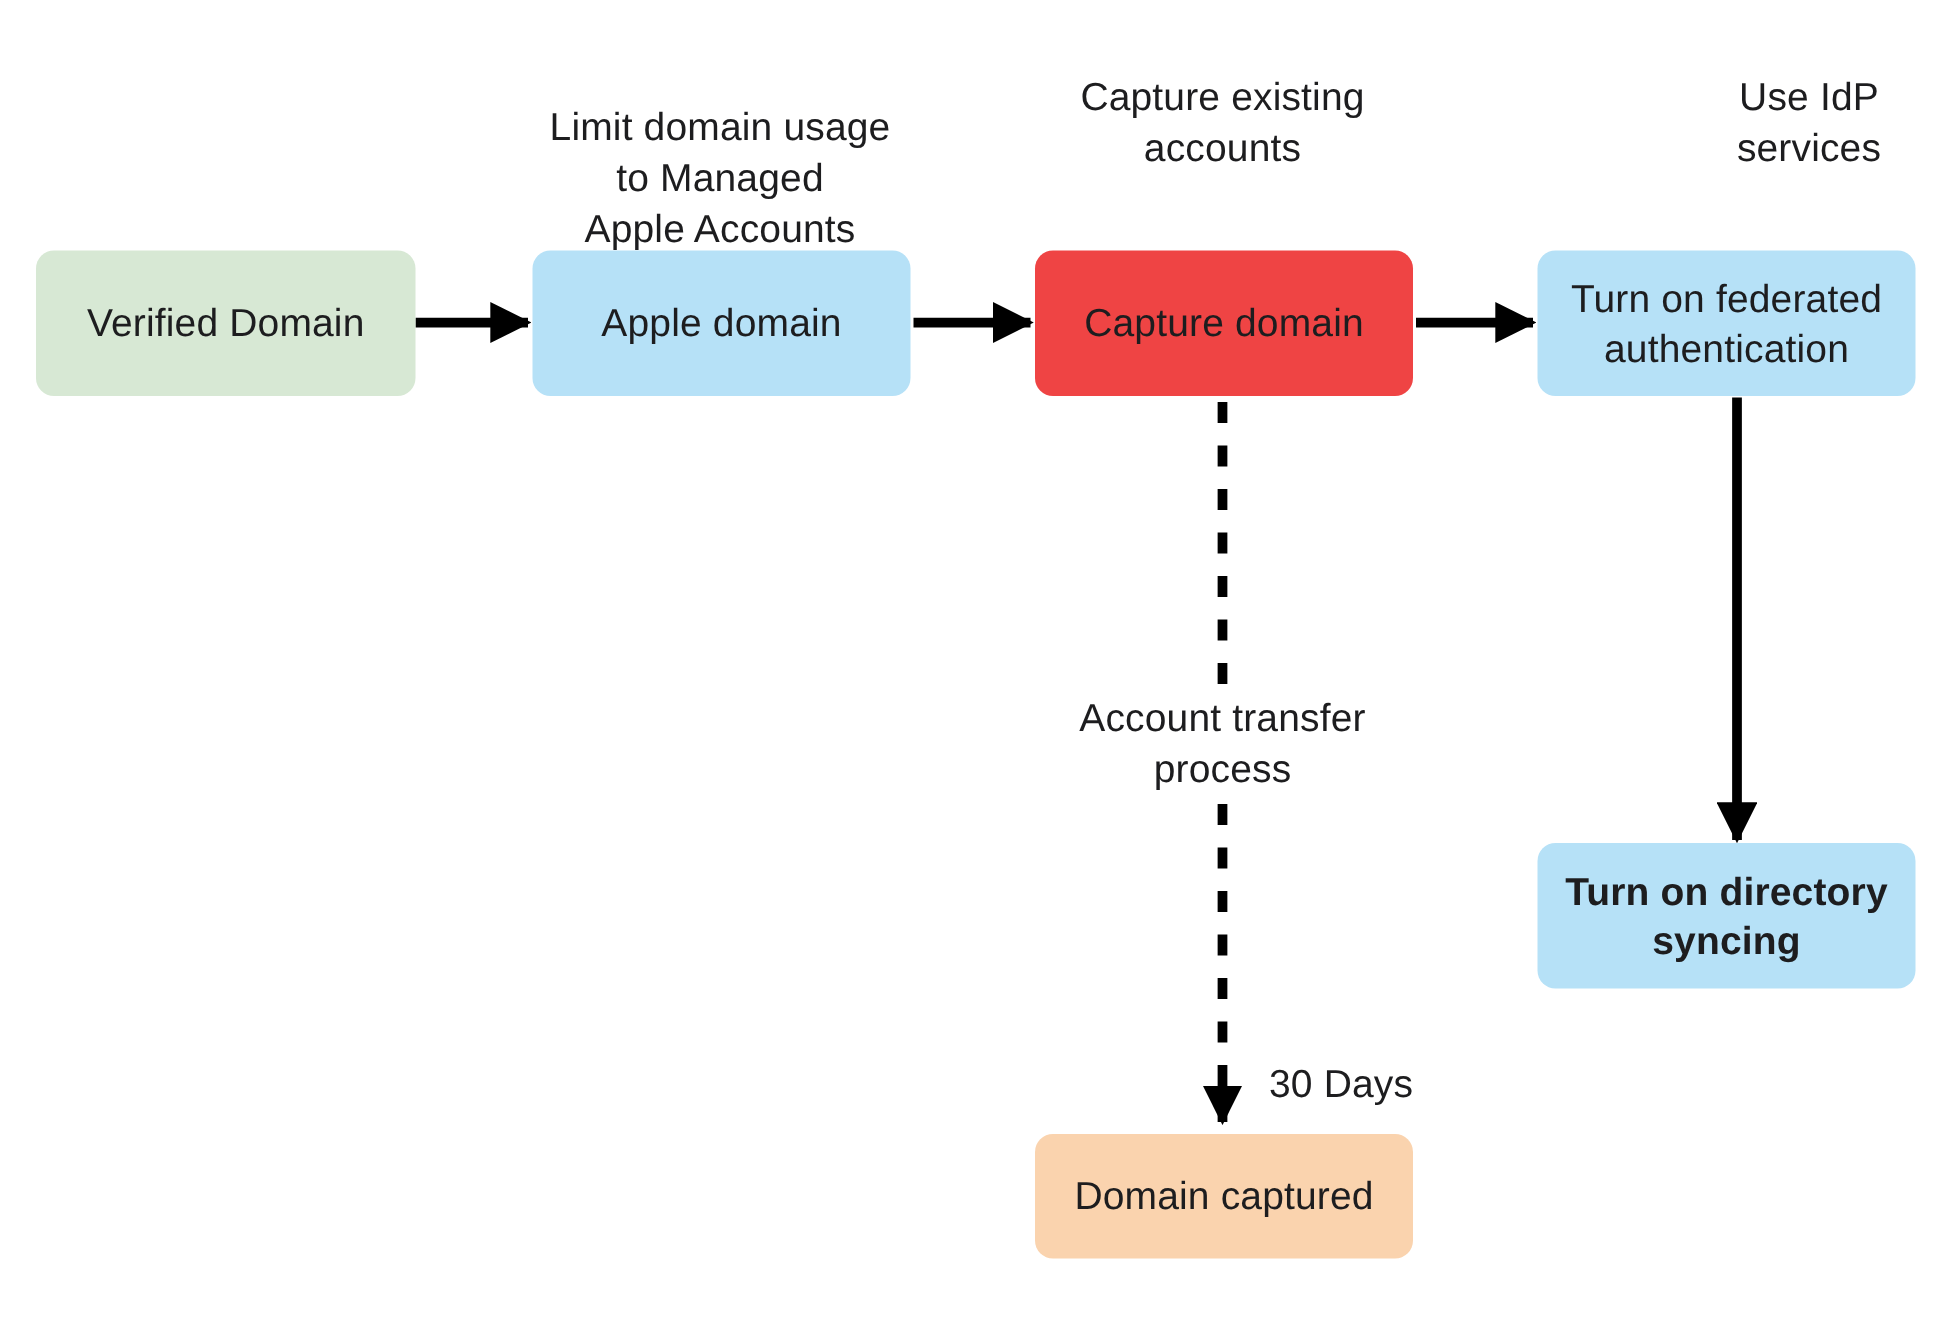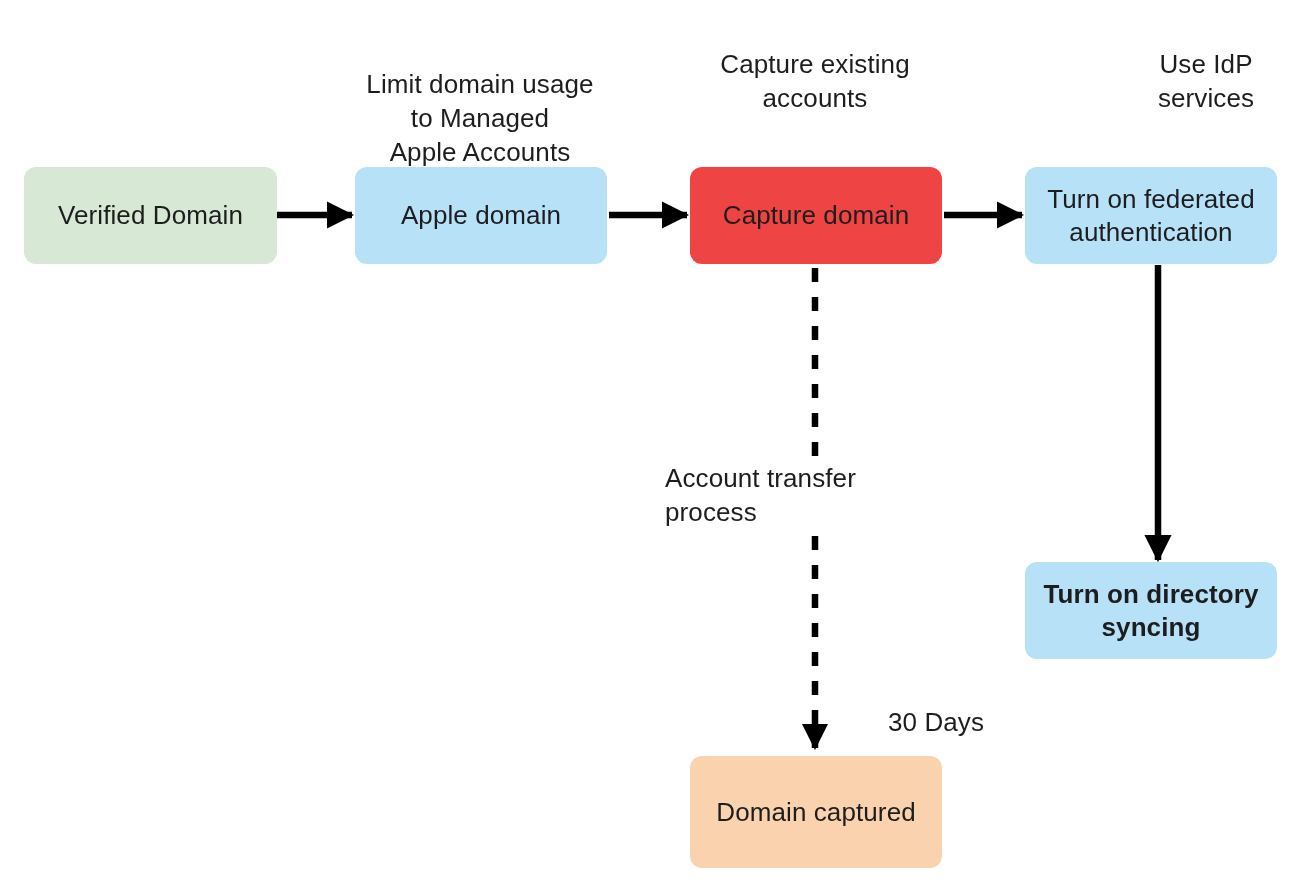--- a/index.html
+++ b/index.html
@@ -47,28 +47,29 @@
     text-align: center;
     color: #1d1d1f;
     font-size: 26px;
     line-height: 1.3;
     letter-spacing: 0.1px;
     white-space: pre-line;
   }
   .edge-label {
     position: absolute;
     box-sizing: border-box;
+    text-align: center;
     color: #1d1d1f;
     font-size: 26px;
     line-height: 1.3;
     letter-spacing: 0.1px;
     white-space: pre-line;
   }
   .edge-label.left-align {
-    text-align: center;
+    text-align: left;
   }
 </style>
 </head>
 <body>
 
 <div id="diagram-canvas">
 
   <svg id="edge-layer" viewBox="0 0 1296 896">
     <defs>
       <marker id="arrowhead-solid" viewBox="0 0 10 10" refX="9.2" refY="5" markerWidth="4.2" markerHeight="4.2" orient="auto-start-reverse">
@@ -107,20 +108,20 @@
   <div class="node" style="left:355px; top:167px; width:252px; height:97px; background:#b6e1f7;">Apple domain</div>
 
   <div class="node" style="left:690px; top:167px; width:252px; height:97px; background:#ef4444;">Capture domain</div>
 
   <div class="node" style="left:1025px; top:167px; width:252px; height:97px; background:#b6e1f7; white-space:pre-line;">Turn on federated
 authentication</div>
 
   <div class="node" style="left:1025px; top:562px; width:252px; height:97px; background:#b6e1f7; white-space:pre-line;font-weight:bold;">Turn on directory
 syncing</div>
 
-  <div class="node" style="left:690px; top:756px; width:252px; height:112px; background:#fad3ae;">Domain captured</div>
+  <div class="node" style="left:690px; top:756px; width:252px; height:83px; background:#fad3ae;">Domain captured</div>
 
   <div class="edge-label" style="left:665px; top:462px; width:300px;">Account transfer
 process</div>
 
   <div class="edge-label left-align" style="left:846px; top:706px; width:180px;">30 Days</div>
 
 </div>
 
 </body></html>

